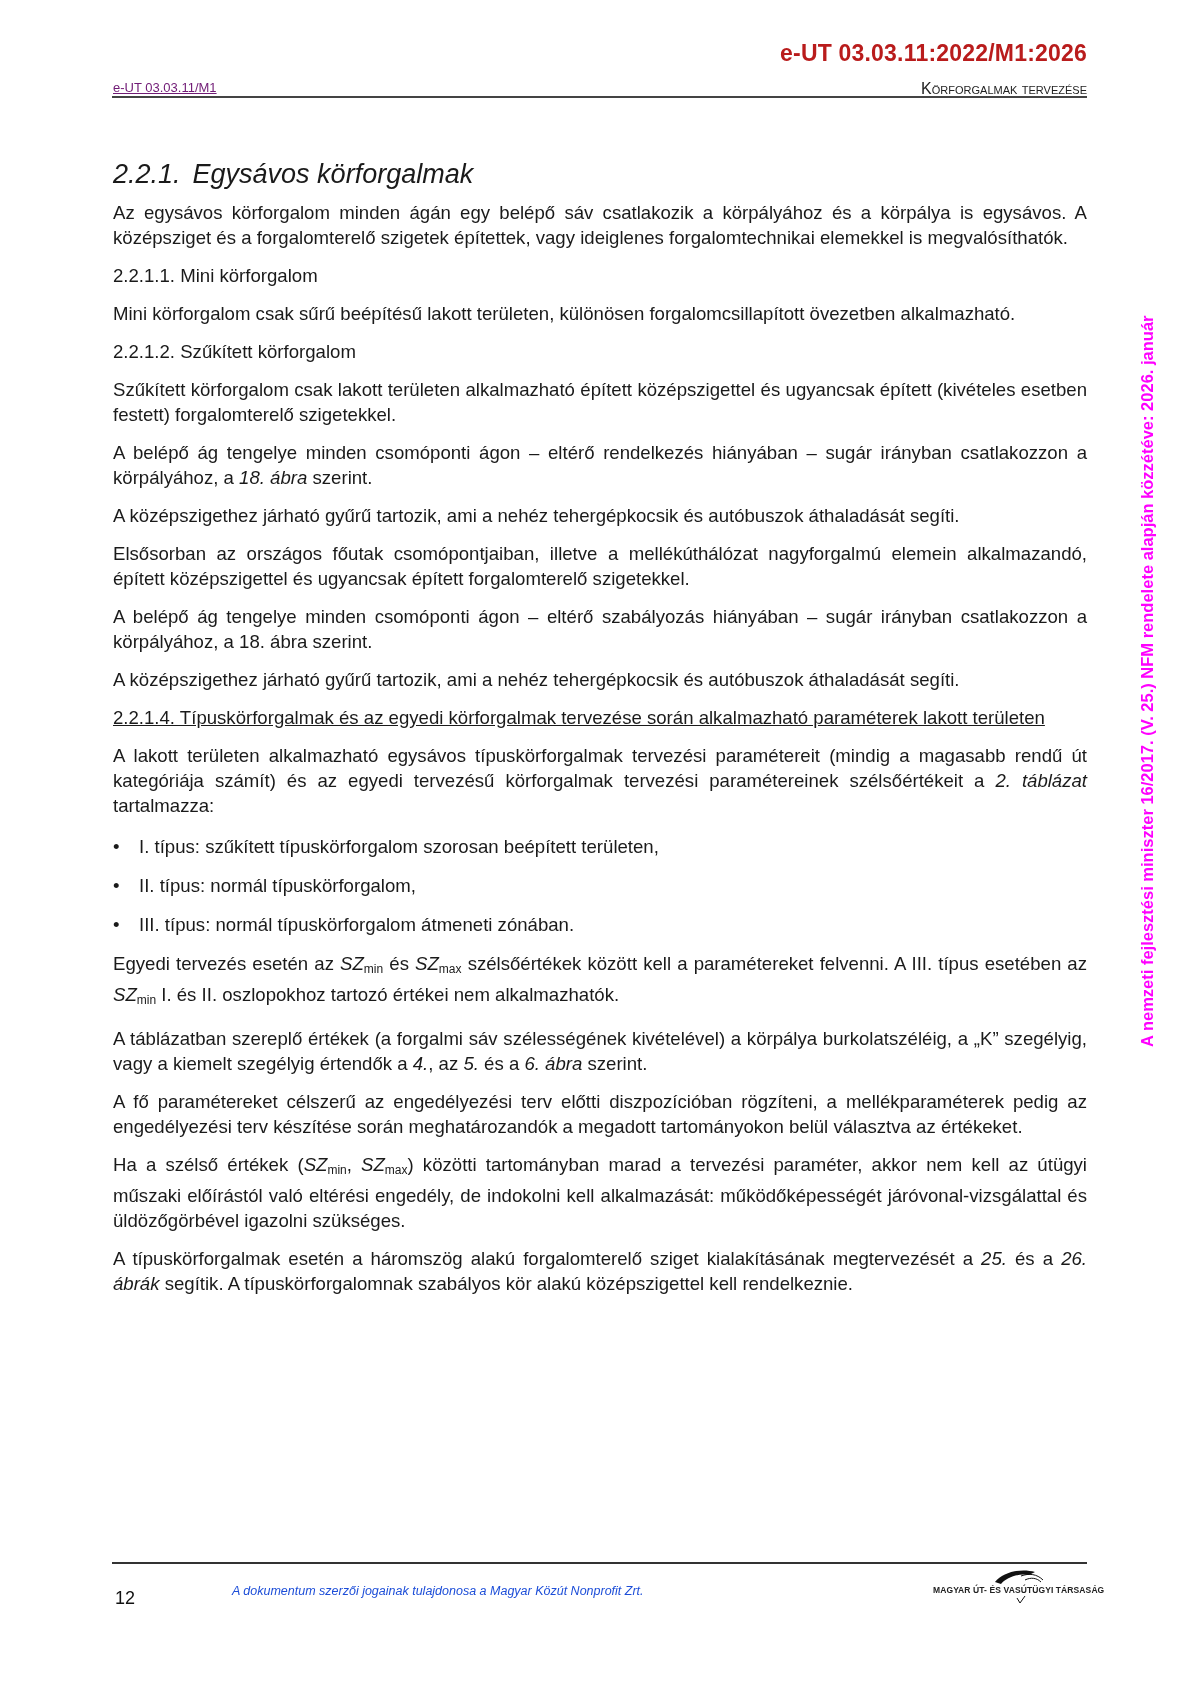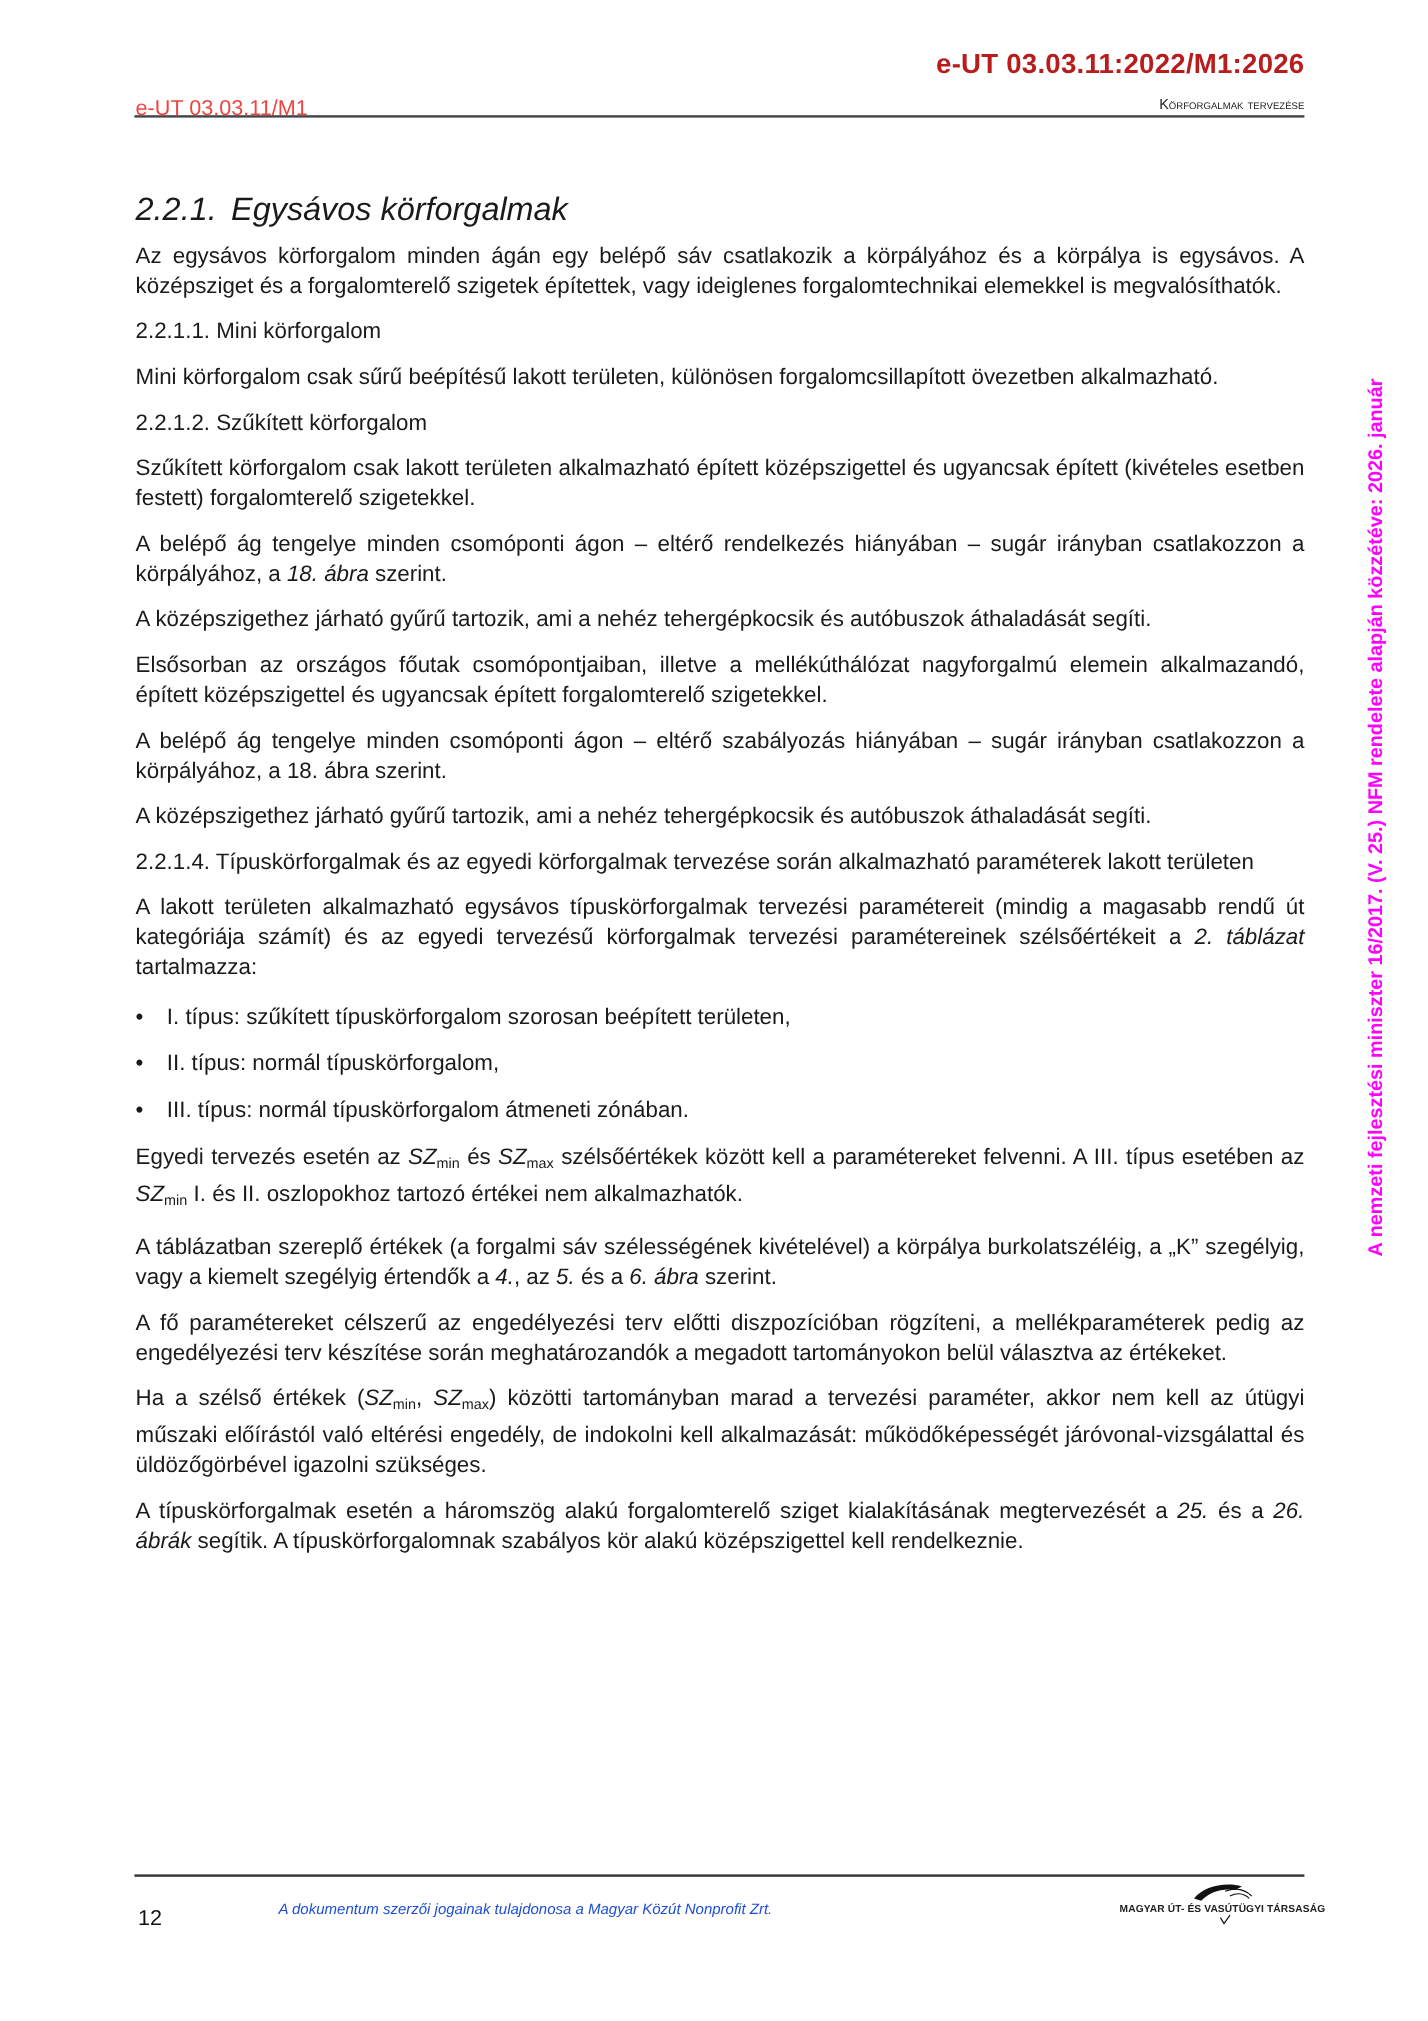--- a/index.html
+++ b/index.html
@@ -1,28 +1,28 @@
 <!DOCTYPE html>
 <html><head>
 <meta charset="utf-8">
 <style>
   html, body { margin: 0; padding: 0; background: #ffffff; }
   body { width: 1190px; height: 1684px; position: relative; overflow: hidden;
          font-family: "Liberation Sans", sans-serif; color: #1a1a1a; }
   .doc-code { position: absolute; right: 103px; top: 40px; font-size: 23px; font-weight: bold;
               color: #b91c1c; letter-spacing: 0.2px; }
-  .hdr-left { position: absolute; left: 113px; top: 80px; font-size: 18px; color: #ef4444; }
-  .hdr-right { position: absolute; right: 103px; top: 80px; font-size: 12px; color: #222; font-variant: small-caps; }
+  .hdr-left { position: absolute; left: 113px; top: 80px; font-size: 13px; color: #701a75; text-decoration: underline; }
+  .hdr-right { position: absolute; right: 103px; top: 80px; font-size: 16px; color: #222; font-variant: small-caps; }
   .hdr-line { position: absolute; left: 112px; right: 103px; top: 96px; height: 2px; background: #444; }
   .content { position: absolute; left: 113px; top: 140px; width: 974px; }
   h2.sec { margin: 17px 0 9px 0; font-size: 27px; font-style: italic; font-weight: normal; color: #1a1a1a; line-height: 34px; }
   h2.sec .num { margin-right: 12px; }
   p { margin: 0 0 13px 0; font-size: 18.6px; line-height: 25px; text-align: justify; }
   .sub { margin: 0 0 13px 0; font-size: 18.6px; line-height: 25px; }
-  .sub.hang { padding-left: 87px; text-indent: -87px; }
+  .sub.hang { padding-left: 87px; text-indent: -87px; text-decoration: underline; }
   ul.bullets { list-style: none; margin: 16px 0 13px 0; padding: 0; }
   ul.bullets li { font-size: 18.6px; line-height: 25px; margin-bottom: 14px; position: relative; padding-left: 26px; }
   ul.bullets li::before { content: "\2022"; position: absolute; left: 0; top: 0; }
   i { font-style: italic; }
   sub { font-size: 12px; vertical-align: -3px; font-style: normal; }
   .side { position: absolute; left: 1138px; top: 1047px; transform-origin: 0 0; transform: rotate(-90deg);
           font-size: 16.5px; font-weight: bold; color: #ff00ff; white-space: nowrap; }
   .ftr-line { position: absolute; left: 112px; right: 103px; top: 1562px; height: 2px; background: #333; }
   .page-num { position: absolute; left: 115px; top: 1588px; font-size: 18px; color: #111; }
   .ftr-text { position: absolute; left: 232px; top: 1584px; font-size: 12.5px; font-style: italic; color: #1d4ed8; }

